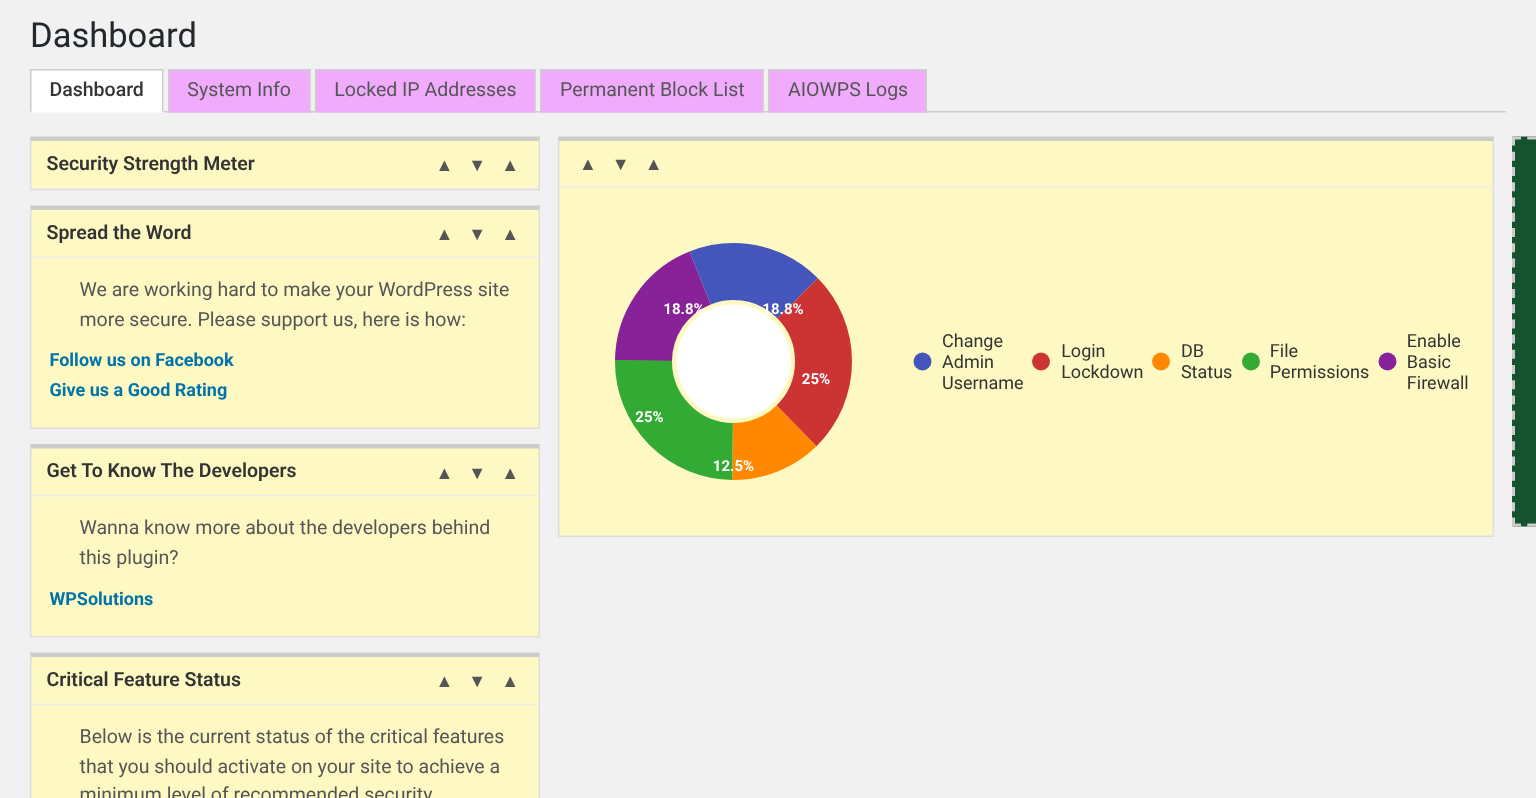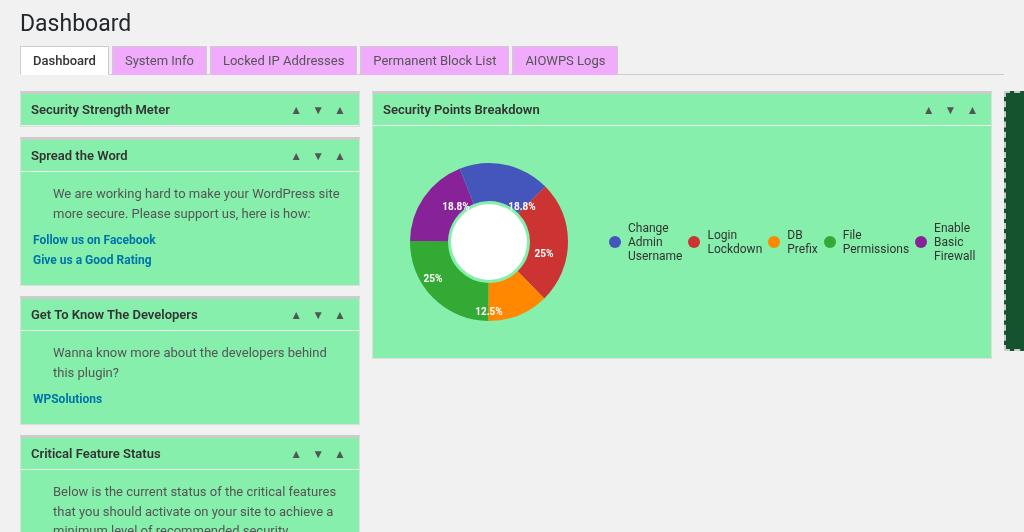--- a/index.html
+++ b/index.html
@@ -47,21 +47,21 @@
       grid-template-columns: 340px 1fr 220px;
       gap: 12px;
       align-items: start;
     }
     .left-col {
       display: flex;
       flex-direction: column;
       gap: 10px;
     }
     .widget {
-      background: #86efac;
+      background: #fef9c3;
       border: 1px solid #ddd;
       border-top: 3px solid #ccc;
     }
     .widget-header {
       display: flex;
       align-items: center;
       justify-content: space-between;
       padding: 8px 10px;
       border-bottom: 1px solid #eee;
       font-size: 13px;
@@ -217,21 +217,20 @@
           <p>Below is the current status of the critical features that you should activate on your site to achieve a minimum level of recommended security</p>
 
         </div>
       </div>
 
     </div>
 
     <div class="center-col">
       <div class="widget">
         <div class="widget-header">
-          <span>Security Points Breakdown</span>
           <div class="widget-header-controls">
             <span class="ctrl-btn">▲</span>
             <span class="ctrl-btn">▼</span>
             <span class="ctrl-btn">▲</span>
           </div>
         </div>
         <div class="chart-container">
 
           <svg class="donut-svg" width="200" height="200" viewBox="0 0 200 200">
 
@@ -254,21 +253,21 @@
             <div class="legend-item">
               <div class="legend-dot" style="background:#4455bb;"></div>
               <span>Change Admin Username</span>
             </div>
             <div class="legend-item">
               <div class="legend-dot" style="background:#cc3333;"></div>
               <span>Login Lockdown</span>
             </div>
             <div class="legend-item">
               <div class="legend-dot" style="background:#ff8800;"></div>
-              <span>DB Prefix</span>
+              <span>DB Status</span>
             </div>
             <div class="legend-item">
               <div class="legend-dot" style="background:#33aa33;"></div>
               <span>File Permissions</span>
             </div>
             <div class="legend-item">
               <div class="legend-dot" style="background:#882299;"></div>
               <span>Enable Basic Firewall</span>
             </div>
           </div>

